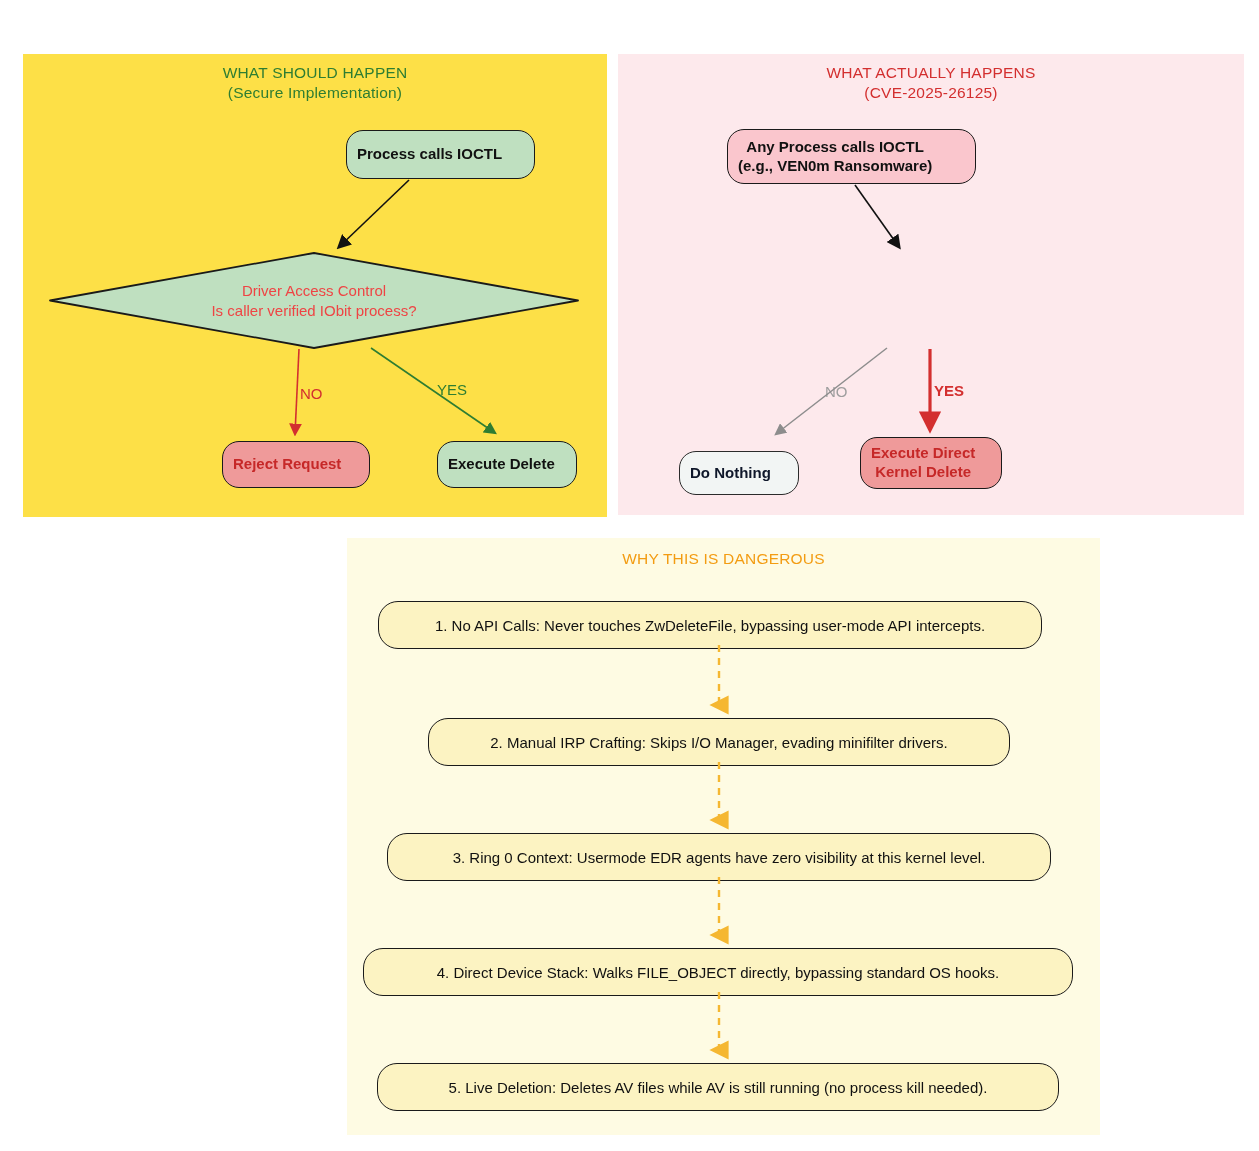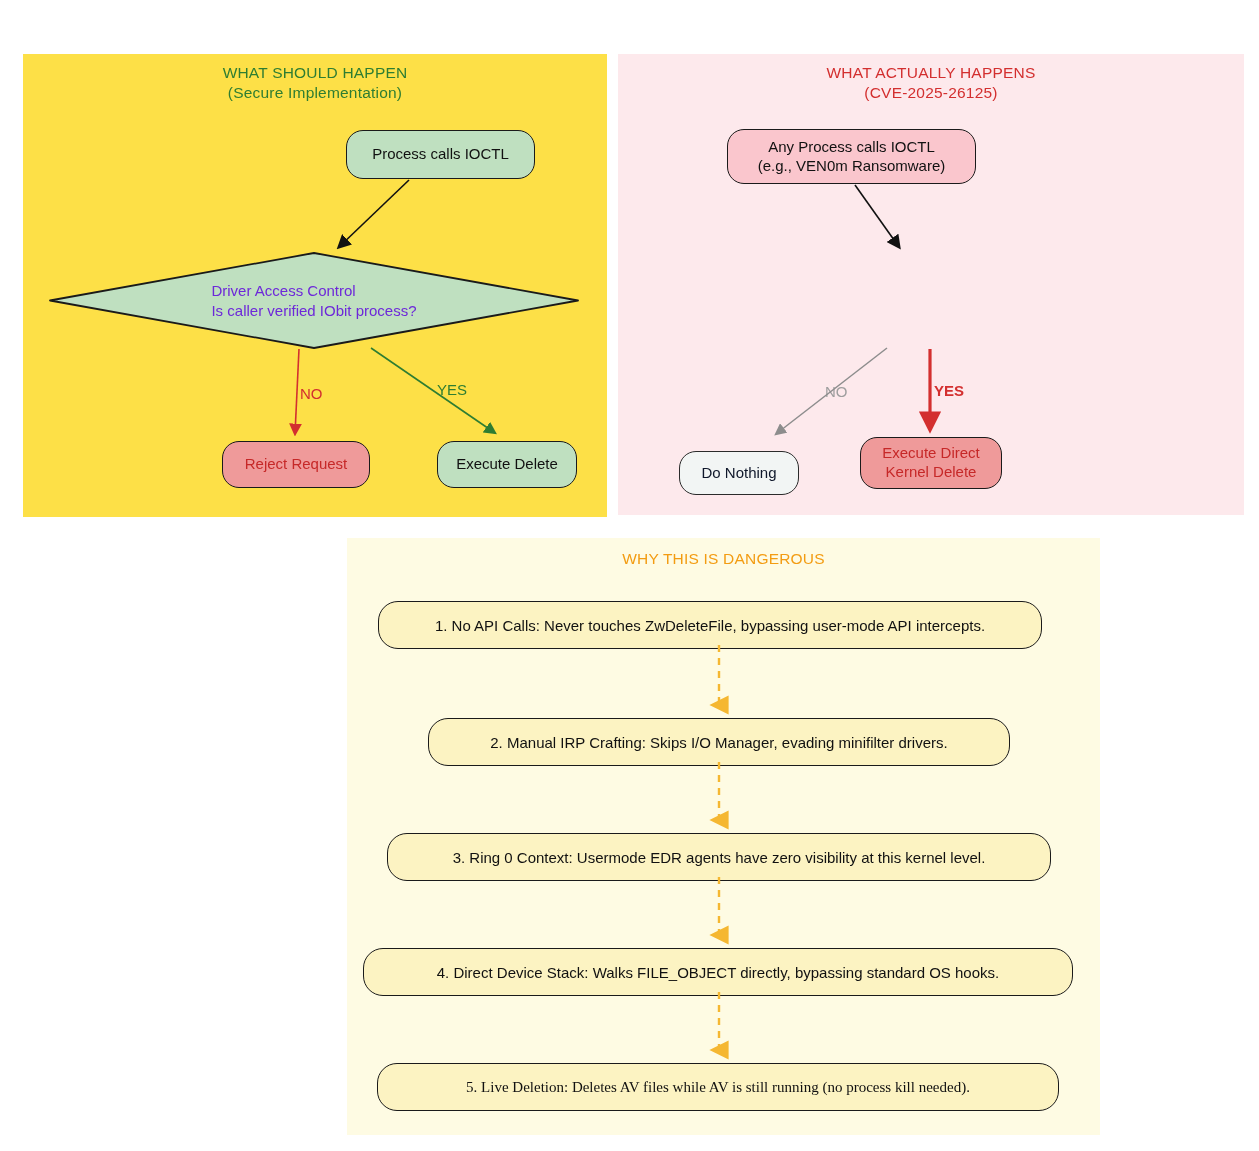--- a/index.html
+++ b/index.html
@@ -47,50 +47,51 @@
   #panel-actual .panel-title { top: 9px;  color: #d32f2f; }
   #panel-danger .panel-title { top: 11px; color: #f39c12; }
   .panel-title .sub { display: block; }
 
   
   .node {
     position: absolute;
     box-sizing: border-box;
     display: flex;
     align-items: center;
-    justify-content: center;
+    justify-content: flex-start;
     text-align: center;
     border: 1.6px solid #1a1a1a;
     border-radius: 17px;
     font-size: 15px;
     line-height: 1.24;
     color: #111111;
     padding: 12px 10px;
     white-space: pre-line;
+    font-weight: bold;
   }
   .node.green  { background: #bfe0c0; }
   .node.pinkish{ background: #fac6cd; }
   .node.red    { background: #ef9a9a; color: #c62828; }
   .node.grey   { background: #f2f5f4; color: #0f172a; border-color: #2b2b2b; margin-top: 10px; }
 
   
   .diamond {
     position: absolute;
     display: flex;
     align-items: center;
     justify-content: center;
   }
   .diamond svg { position: absolute; left: 0; top: 0; overflow: visible; }
   .diamond .dlabel {
     position: relative;
     z-index: 2;
-    text-align: left;
+    text-align: center;
     font-size: 15px;
     line-height: 1.3;
-    color: #6d28d9;
+    color: #ef4444;
     white-space: pre-line;
   }
 
   
   .edge-label {
     position: absolute;
     font-size: 15px;
     white-space: nowrap;
   }
   .lbl-no-green  { color: #d32f2f; }
@@ -182,21 +183,21 @@
   </div>
   <div class="dbox" style="left:428px; top:718px; width:582px;">
     <span>2. Manual IRP Crafting: Skips I/O Manager, evading minifilter drivers.</span>
   </div>
   <div class="dbox" style="left:387px; top:833px; width:664px;">
     <span>3. Ring 0 Context: Usermode EDR agents have zero visibility at this kernel level.</span>
   </div>
   <div class="dbox" style="left:363px; top:948px; width:710px;">
     <span>4. Direct Device Stack: Walks FILE_OBJECT directly, bypassing standard OS hooks.</span>
   </div>
-  <div class="dbox" style="left:377px; top:1063px; width:682px;font-family:Liberation Serif, serif;">
+  <div class="dbox" style="left:377px; top:1063px; width:682px;">
     <span>5. Live Deletion: Deletes AV files while AV is still running (no process kill needed).</span>
   </div>
 
   <svg class="wires">
     <defs>
       <marker id="ah-black" markerWidth="9" markerHeight="9" refX="7" refY="4.5" orient="auto">
         <path d="M0,0 L9,4.5 L0,9 z" fill="#111111"></path>
       </marker>
       <marker id="ah-red" markerWidth="8" markerHeight="8" refX="6.5" refY="4" orient="auto">
         <path d="M0,0 L8,4 L0,8 z" fill="#d32f2f"></path>

